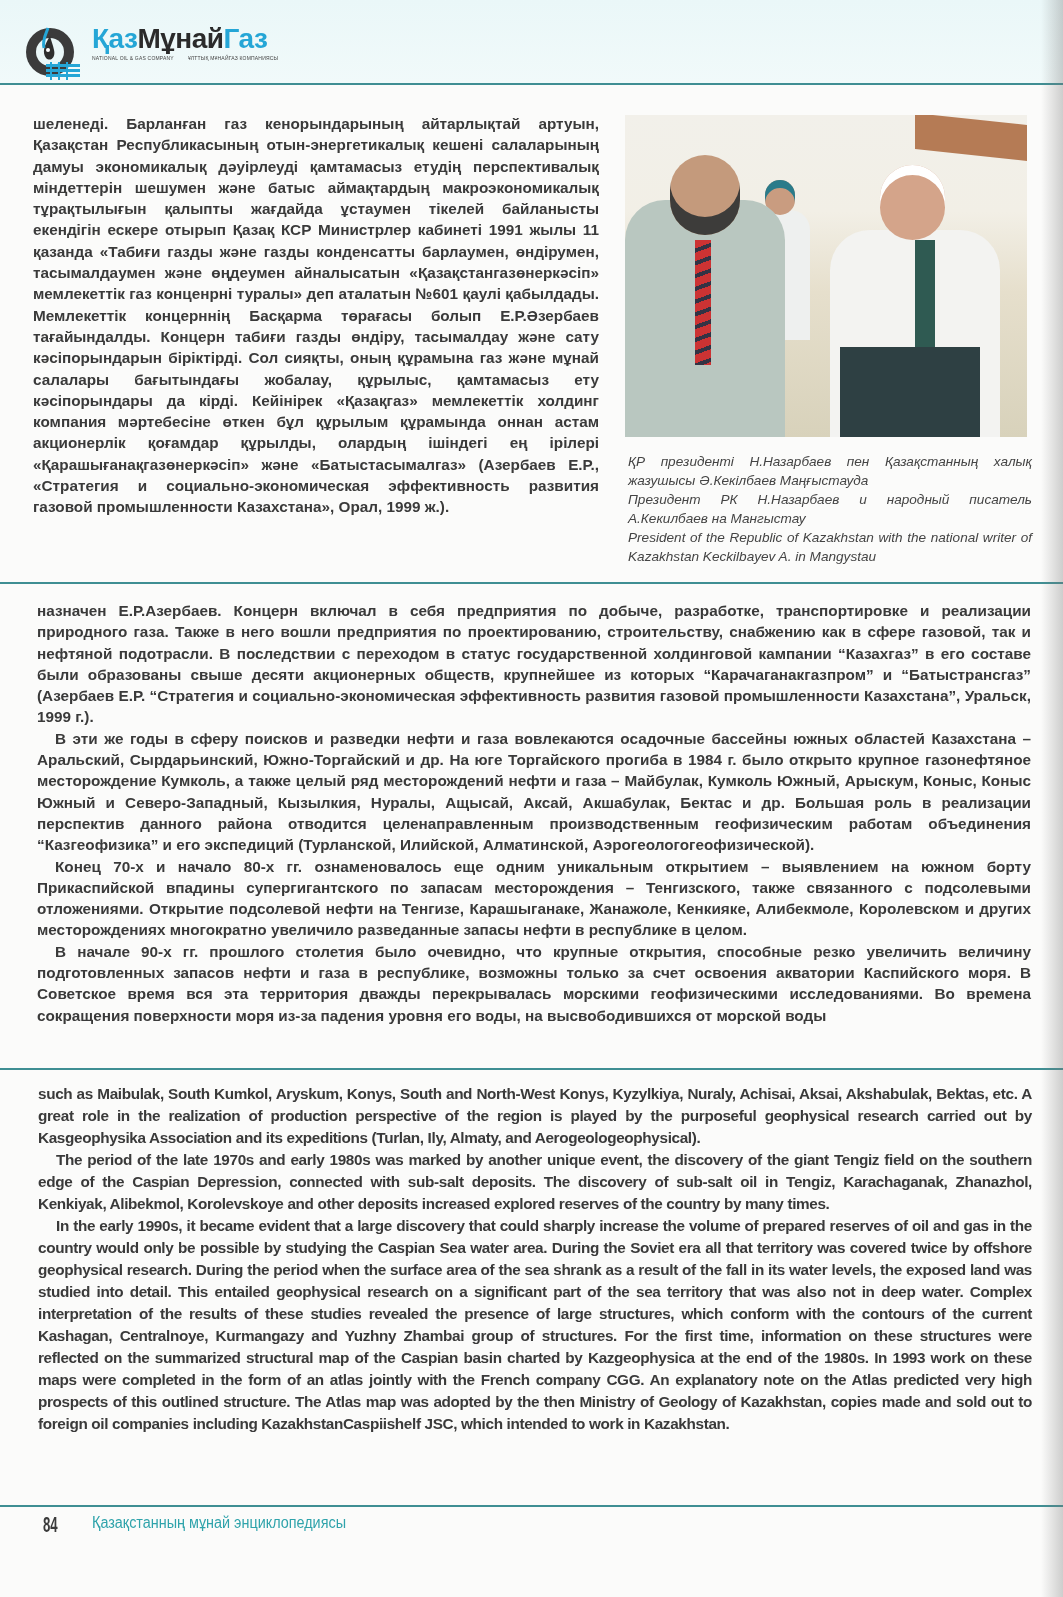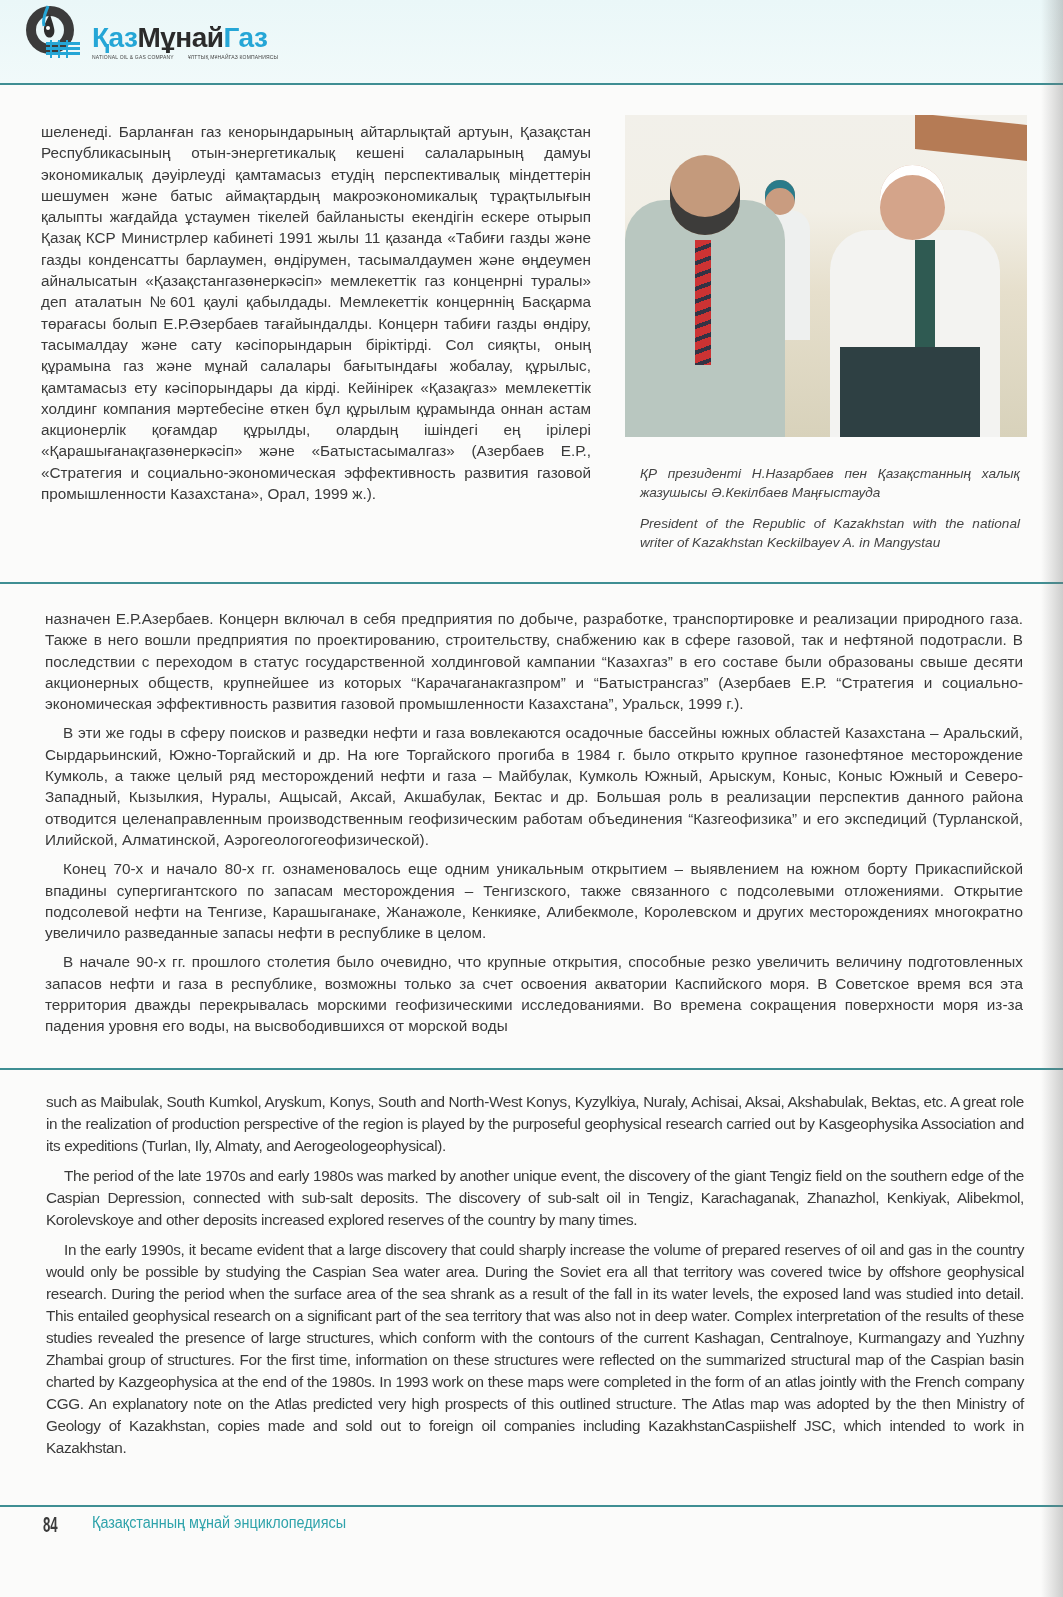--- a/index.html
+++ b/index.html
@@ -14,53 +14,53 @@
     background: linear-gradient(#eaf7f8, #f1fafa);
   }
   .rule {
     position: absolute; left: 0; width: 1063px; height: 2px;
     background: #3f8e93;
   }
   .right-shadow {
     position: absolute; right: 0; top: 0; width: 22px; height: 1597px;
     background: linear-gradient(to right, rgba(0,0,0,0), rgba(120,120,120,0.35));
   }
-  .logo { position: absolute; left: 24px; top: 2px; display: flex; align-items: flex-end; }
+  .logo { position: absolute; left: 24px; top: 24px; display: flex; align-items: flex-start; }
   .logo-mark { width: 60px; height: 58px; }
   .logo-text { margin-left: 8px; }
   .logo-title { font-weight: bold; font-size: 28px; letter-spacing: -0.5px; line-height: 30px; }
   .logo-title .c1 { color: #25a6d6; }
   .logo-title .c2 { color: #2b2b2b; }
   .logo-title .c3 { color: #25a6d6; }
   .logo-sub { font-size: 5px; color: #444; letter-spacing: 0.2px; display: flex; gap: 14px; margin-top: 1px; }
 
   .col-text {
     position: absolute; text-align: justify; font-size: 15.3px; line-height: 21.3px;
   }
-  .col-text p { margin: 8px; }
+  .col-text p { margin: 0; font-weight: bold; }
   .indent { text-indent: 18px; }
   .photo {
     position: absolute; left: 625px; top: 115px; width: 402px; height: 322px; overflow: hidden;
     background: linear-gradient(180deg, #f2f0ea 0%, #f2efe6 30%, #e6dfcc 55%, #d8d2bb 100%);
   }
   .photo .roof { position:absolute; left: 290px; top: 4px; width: 112px; height: 36px; background: #b57b55; transform: skewY(6deg); }
   .photo .p-left { position:absolute; left: 0; top: 85px; width: 160px; height: 240px; background: #b9c7c0; border-radius: 40px 40px 0 0; }
   .photo .p-left-head { position:absolute; left: 45px; top: 40px; width: 70px; height: 80px; background: #c49a7c; border-radius: 40px; box-shadow: 0 -18px 0 #3d3c3a inset; }
   .photo .tie1 { position:absolute; left: 70px; top: 125px; width: 16px; height: 125px; background: repeating-linear-gradient(160deg,#c33 0 8px,#334 8px 12px); }
   .photo .p-right { position:absolute; left: 205px; top: 115px; width: 170px; height: 210px; background: #f3f3f1; border-radius: 40px 40px 0 0; }
   .photo .p-right-head { position:absolute; left: 255px; top: 50px; width: 65px; height: 75px; background: #d4a48a; border-radius: 35px; box-shadow: 0 10px 0 #fff inset; }
   .photo .tie2 { position:absolute; left: 290px; top: 125px; width: 20px; height: 110px; background: #2f5a52; }
   .photo .pants { position:absolute; left: 215px; top: 232px; width: 140px; height: 100px; background: #2e4043; }
   .photo .bg-man { position:absolute; left: 130px; top: 95px; width: 55px; height: 130px; background: #eef0ef; border-radius: 20px 20px 0 0; }
   .photo .bg-man-head { position:absolute; left: 140px; top: 65px; width: 30px; height: 35px; background: #c99c80; border-radius: 15px; box-shadow: 0 8px 0 #2a7b8a inset; }
   .caption {
     position: absolute; left: 628px; top: 452px; width: 404px;
     font-style: italic; font-size: 13.6px; line-height: 19px; color: #444; text-align: justify;
   }
-  .caption p { margin: 12px; }
+  .caption p { margin: 0; }
   .footer-num {
     position: absolute; left: 43px; top: 1512px; font-size: 22px; font-weight: bold; color: #3a3a3a;
     transform: scaleX(0.6); transform-origin: left;
   }
   .footer-title {
     position: absolute; left: 92px; top: 1514px; font-size: 16px; color: #2fa3ab;
     transform: scaleX(0.9); transform-origin: left;
   }
   .en-text { font-size: 15.3px; line-height: 22px; letter-spacing: -0.35px; }
 </style>
@@ -107,20 +107,21 @@
   <div class="p-left"></div>
   <div class="p-left-head"></div>
   <div class="tie1"></div>
   <div class="p-right"></div>
   <div class="p-right-head"></div>
   <div class="tie2"></div>
   <div class="pants"></div>
 </div>
 <div class="caption">
   <p>ҚР президенті Н.Назарбаев пен Қазақстанның халық жазушысы Ә.Кекілбаев Маңғыстауда</p>
+  <p>Президент РК Н.Назарбаев и народный писатель А.Кекилбаев на Мангыстау</p>
   <p>President of the Republic of Kazakhstan with the national writer of Kazakhstan Keckilbayev A. in Mangystau</p>
 </div>
 
 <div class="rule" style="top:582px"></div>
 
 <div class="col-text" style="left:37px; top:600px; width:994px;">
   <p>назначен Е.Р.Азербаев. Концерн включал в себя предприятия по добыче, разработке, транспортировке и реализации природного газа. Также в него вошли предприятия по проектированию, строительству, снабжению как в сфере газовой, так и нефтяной подотрасли. В последствии с переходом в статус государственной холдинговой кампании “Казахгаз” в его составе были образованы свыше десяти акционерных обществ, крупнейшее из которых “Карачаганакгазпром” и “Батыстрансгаз” (Азербаев Е.Р. “Стратегия и социально-экономическая эффективность развития газовой промышленности Казахстана”, Уральск, 1999 г.).</p>
   <p class="indent">В эти же годы в сферу поисков и разведки нефти и газа вовлекаются осадочные бассейны южных областей Казахстана – Аральский, Сырдарьинский, Южно-Торгайский и др. На юге Торгайского прогиба в 1984 г. было открыто крупное газонефтяное месторождение Кумколь, а также целый ряд месторождений нефти и газа – Майбулак, Кумколь Южный, Арыскум, Коныс, Коныс Южный и Северо-Западный, Кызылкия, Нуралы, Ащысай, Аксай, Акшабулак, Бектас и др. Большая роль в реализации перспектив данного района отводится целенаправленным производственным геофизическим работам объединения “Казгеофизика” и его экспедиций (Турланской, Илийской, Алматинской, Аэрогеологогеофизической).</p>
   <p class="indent">Конец 70-х и начало 80-х гг. ознаменовалось еще одним уникальным открытием – выявлением на южном борту Прикаспийской впадины супергигантского по запасам месторождения – Тенгизского, также связанного с подсолевыми отложениями. Открытие подсолевой нефти на Тенгизе, Карашыганаке, Жанажоле, Кенкияке, Алибекмоле, Королевском и других месторождениях многократно увеличило разведанные запасы нефти в республике в целом.</p>
   <p class="indent">В начале 90-х гг. прошлого столетия было очевидно, что крупные открытия, способные резко увеличить величину подготовленных запасов нефти и газа в республике, возможны только за счет освоения акватории Каспийского моря. В Советское время вся эта территория дважды перекрывалась морскими геофизическими исследованиями. Во времена сокращения поверхности моря из-за падения уровня его воды, на высвободившихся от морской воды</p>

